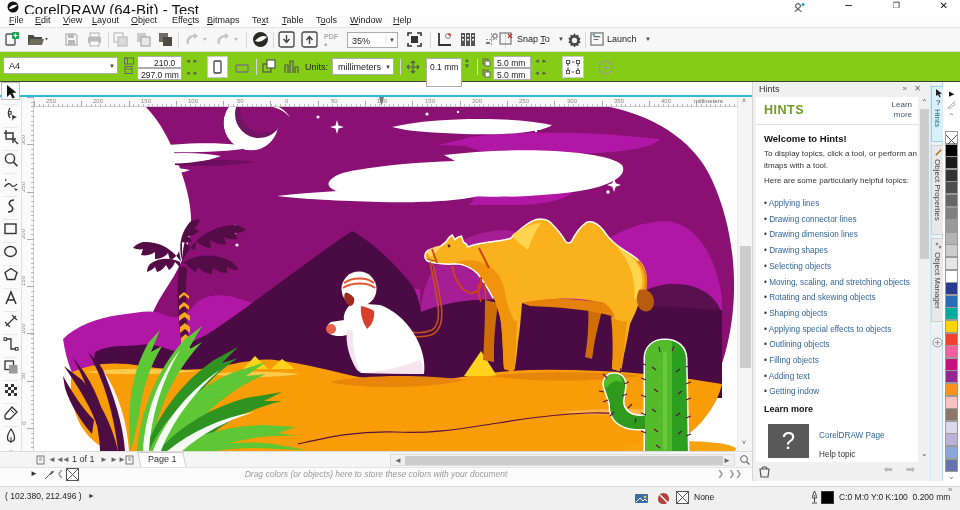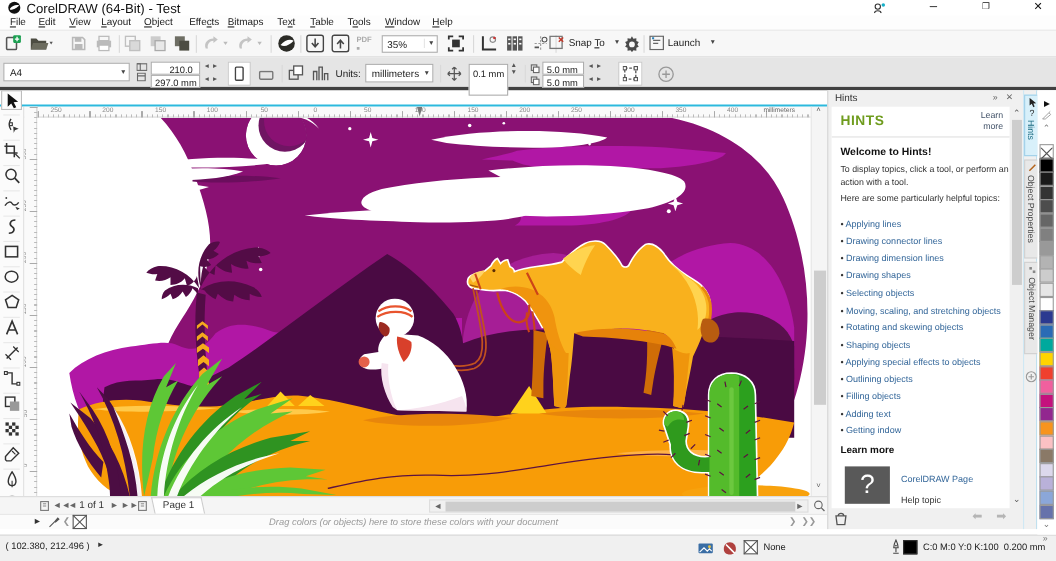--- a/index.html
+++ b/index.html
@@ -2,31 +2,31 @@
 <html><head>
 <meta charset="utf-8">
 <style>
 *{margin:0;padding:0;box-sizing:border-box}
 html,body{width:960px;height:510px;overflow:hidden;font-family:"Liberation Sans",sans-serif;background:#fff}
 .abs{position:absolute}
 #app{position:relative;width:960px;height:510px;background:#fff}
 
 #titlebar{left:0;top:0;width:960px;height:14px;background:#fff;}
 #titlebar .logo{left:7px;top:1px;width:12px;height:12px}
-#titlebar .ttext{left:24px;top:1px;font-size:12px;color:#111}
+#titlebar .ttext{left:24px;top:1px;font-size:15px;color:#111}
 
 #menubar{left:0;top:14px;width:960px;height:14px;background:#fdfdfd;font-size:9px;color:#222;border-bottom:1px solid #e4e4e4}
 #menubar span{position:absolute;top:1px}
 
 #toolbar{left:0;top:28px;width:960px;height:24px;background:#f7f7f7;border-bottom:1px solid #e0e0e0}
 .tsep{position:absolute;top:4px;width:1px;height:16px;background:#d9d9d9}
 .combo{position:absolute;background:#fff;border:1px solid #adadad;font-size:9px;color:#222}
 .combo .arr{position:absolute;right:2px;top:50%;transform:translateY(-50%);font-size:6px;color:#444}
 
-#propbar{left:0;top:52px;width:960px;height:30px;background:#e5e5e5;border-bottom:3px solid #404040}
+#propbar{left:0;top:52px;width:960px;height:30px;background:#84cc16;border-bottom:1px solid #404040}
 .spin{position:absolute;background:#fff;border:1px solid #adadad;font-size:8.5px;color:#222}
 .lbl{position:absolute;font-size:9px;color:#222}
 
 #tabrow{left:0;top:82px;width:752px;height:15px;background:#f0f0f0}
 #tabrow .tab{position:absolute;top:0;height:15px;font-size:8.5px;color:#333;padding-top:2px}
 #tealline{left:0;top:95px;width:752px;height:2px;background:#2cb9dd}
 
 #hruler{left:34px;top:97px;width:703px;height:10px;background:#fafafa;border-bottom:1px solid #cfcfcf}
 #vruler{left:22px;top:97px;width:12px;height:354px;background:#fafafa;border-right:1px solid #cfcfcf}
 #rulcorner{left:22px;top:97px;width:12px;height:10px;background:#f2f2f2;border-right:1px solid #cfcfcf;border-bottom:1px solid #cfcfcf}
@@ -651,21 +651,21 @@
         <span style="position:absolute;left:6px;top:2px">Hints</span>
     <span style="position:absolute;right:24px;top:2px;color:#666;font-size:8px">»</span>
     <span style="position:absolute;right:10px;top:2px;color:#666;font-size:8px">✕</span>
   </div>
   <div id="hintsbody">
     <div style="position:absolute;left:8px;top:6px;font-size:12.5px;font-weight:bold;color:#6f9c1e;letter-spacing:0.5px">HINTS</div>
     <div style="position:absolute;right:6px;top:3px;font-size:8px;color:#44546a;text-align:right;line-height:9.5px">Learn<br>more</div>
     <div style="position:absolute;left:0px;top:27px;width:162px;height:1px;background:#e0e0e0"></div>
     <div style="position:absolute;left:8px;top:36px;font-size:9.5px;font-weight:bold;color:#111">Welcome to Hints!</div>
     <div style="position:absolute;left:8px;top:52px;font-size:8px;color:#333;white-space:nowrap">To display topics, click a tool, or perform an</div>
-    <div style="position:absolute;left:8px;top:64px;font-size:8px;color:#333;white-space:nowrap">action with a tool.</div>
+    <div style="position:absolute;left:8px;top:64px;font-size:8px;color:#333;white-space:nowrap">itmaps with a tool.</div>
     <div style="position:absolute;left:8px;top:79px;width:158px;font-size:8px;color:#333;white-space:nowrap">Here are some particularly helpful topics:</div>
     <div style="position:absolute;left:8px;top:99px;font-size:8.2px;color:#333;line-height:15.7px;white-space:nowrap">
       • <span class="hlink">Applying lines</span><br>
       • <span class="hlink">Drawing connector lines</span><br>
       • <span class="hlink">Drawing dimension lines</span><br>
       • <span class="hlink">Drawing shapes</span><br>
       • <span class="hlink">Selecting objects</span><br>
       • <span class="hlink">Moving, scaling, and stretching objects</span><br>
       • <span class="hlink">Rotating and skewing objects</span><br>
       • <span class="hlink">Shaping objects</span><br>

